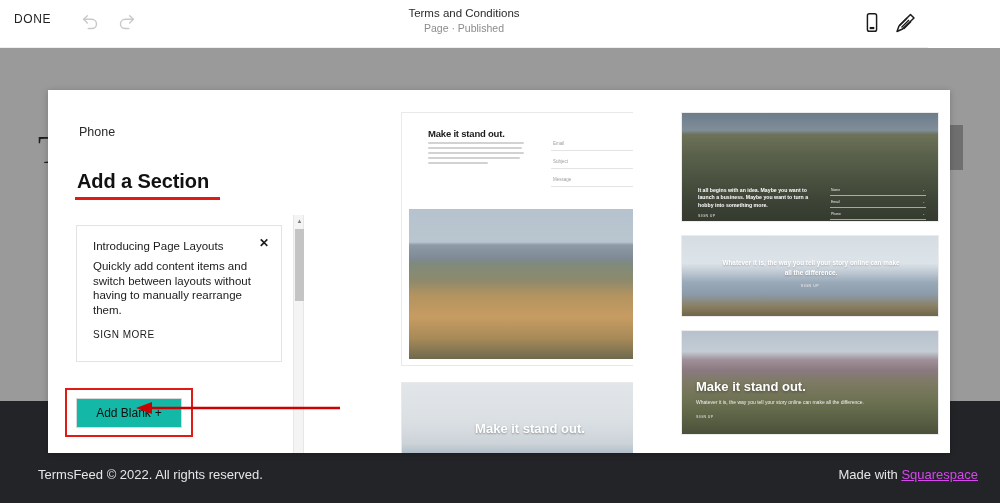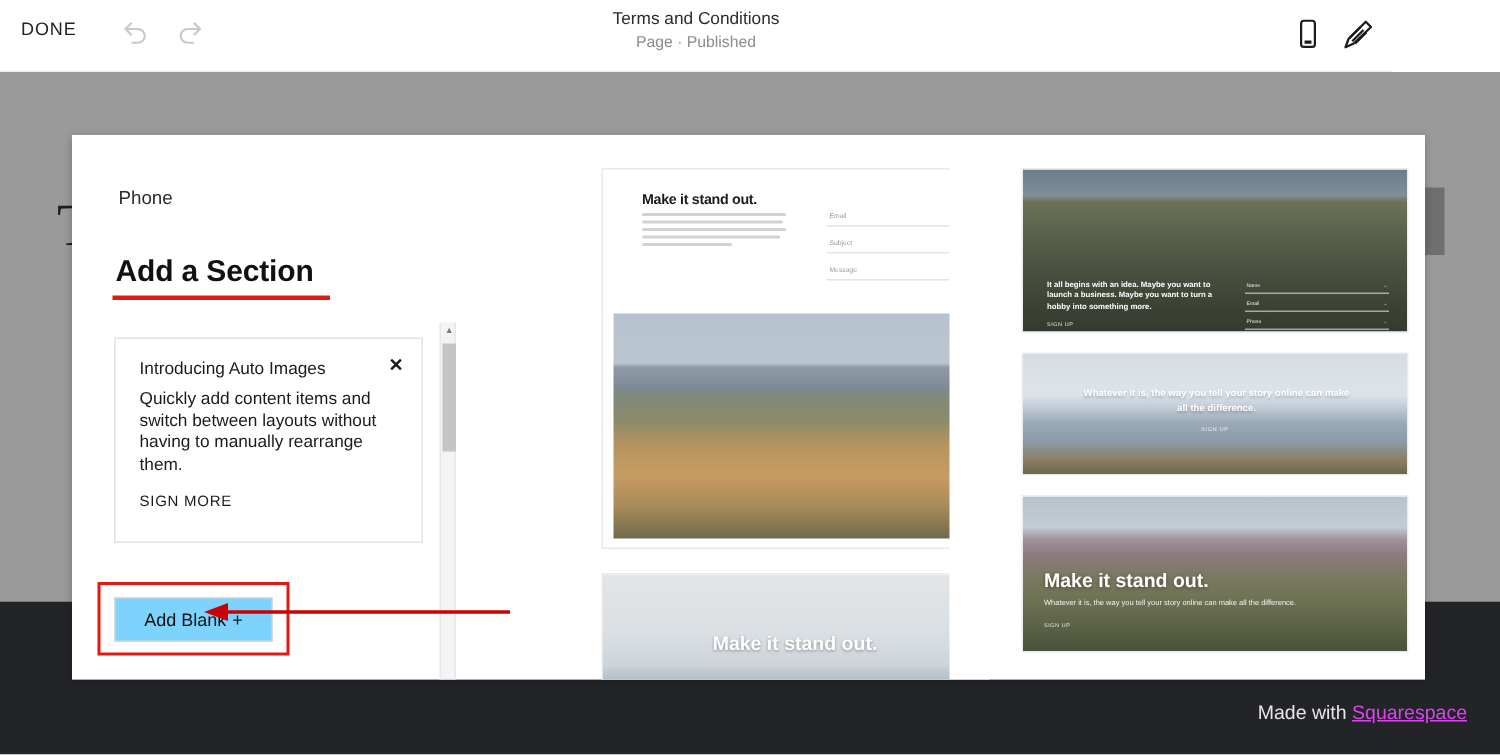--- a/index.html
+++ b/index.html
@@ -85,21 +85,21 @@
   .al-close { position:absolute; right:12px; top:11px; font-size:12px; color:#1b1b1b; line-height:1; font-weight:bold; }
   .al-body {
     position:absolute; left:16px; top:33px; width:172px; font-size:11.5px;
     color:#1b1b1b; line-height:14.5px;
   }
   .al-learn { position:absolute; left:16px; top:103px; font-size:10px; letter-spacing:.5px; color:#1b1b1b; }
 
   
   .add-blank {
     position:absolute; left:28px; top:308px; width:106px; height:30px;
-    border:1px solid #d8d8d8; background:#7dd3fc;
+    border:1px solid #d8d8d8; background:#14b8a6;
     display:flex; align-items:center; justify-content:center;
     font-size:12px; color:#111; gap:4px;
   }
   .ann-box {
     position:absolute; left:17px; top:298px; width:128px; height:49px;
     border:2px solid #e01b16; pointer-events:none;
   }
   .ann-arrow { position:absolute; left:126px; top:400px; width:215px; height:16px; }
   .ann-arrow svg { width:100%; height:100%; display:block; }
 
@@ -217,20 +217,21 @@
 <div class="app">
 
   <div class="page-bg">
     <div class="bg-hero"></div>
     <div class="bg-page-title">T</div>
     <div class="bg-caret">^</div>
     <div class="bg-gray-btn"></div>
     <div class="bg-credit">Images shot at Aro Ha</div>
 
     <div class="bg-footer">
+      <div class="footer-left">TermsFeed © 2022. All rights reserved.</div>
       <div class="footer-right">
         <span>Made with</span>
         <span class="sq-link">Squarespace</span>
       </div>
     </div>
   </div>
 
   <div class="topbar">
     <div class="done-btn">DONE</div>
 
@@ -269,21 +270,21 @@
   </div>
 
   <div class="modal">
 
     <div class="modal-left">
       <div class="close-btn">Phone</div>
       <div class="modal-title">Add a Section</div>
       <div class="title-underline"></div>
 
       <div class="al-card">
-        <div class="al-title">Introducing Auto Images</div>
+        <div class="al-title">Introducing Page Layouts</div>
         <div class="al-close">✕</div>
         <div class="al-body">Quickly add content items and switch between layouts without having to manually rearrange them.</div>
         <div class="al-learn">SIGN MORE</div>
       </div>
 
       <div class="add-blank">
         <span>Add Blank</span>
         <span>+</span>
       </div>
       <div class="ann-box"></div>

